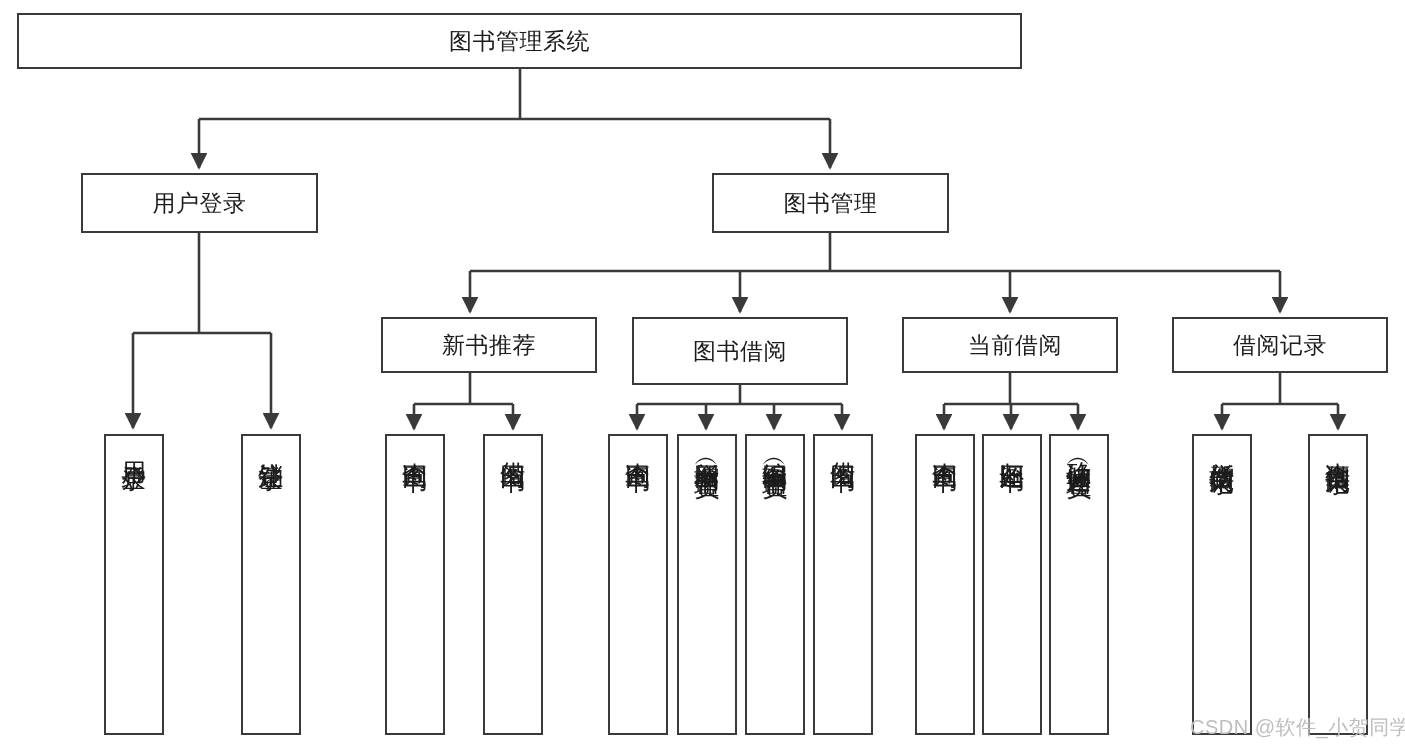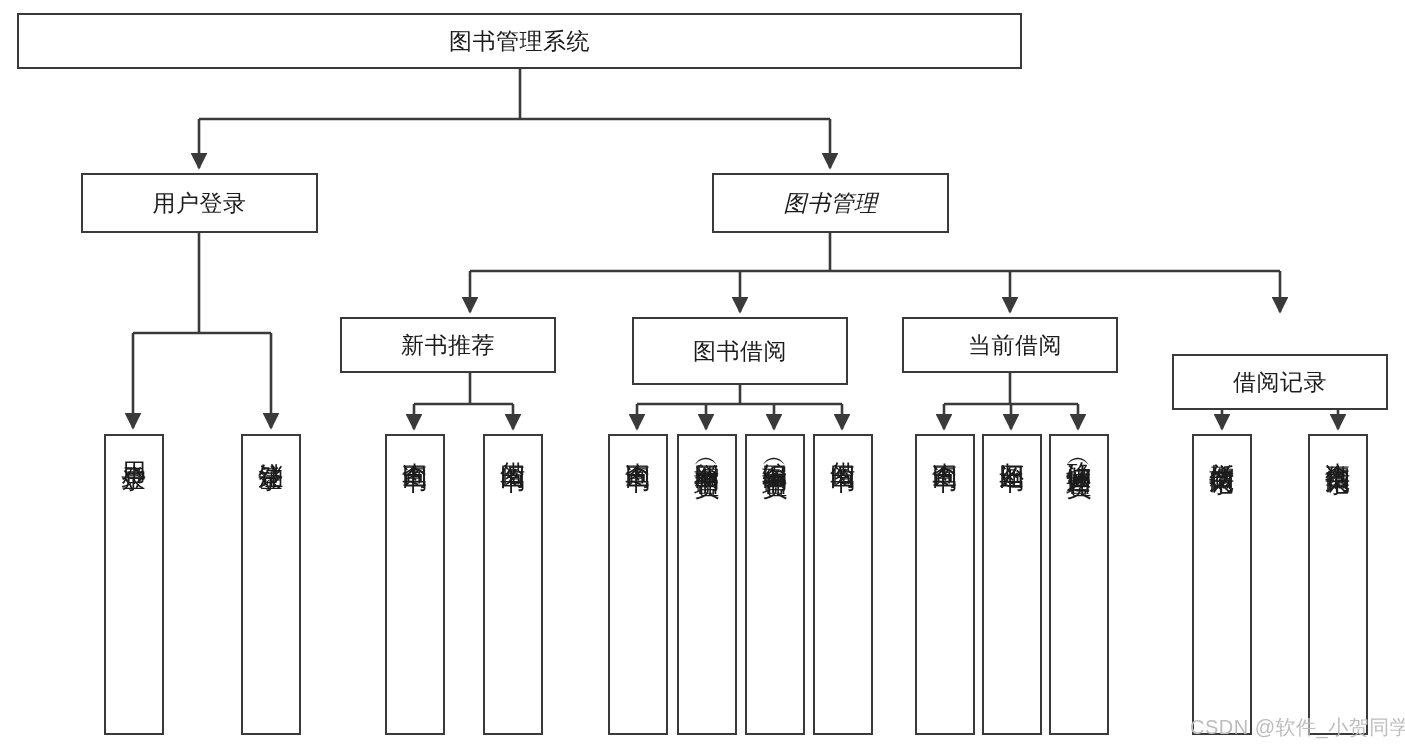--- a/index.html
+++ b/index.html
@@ -124,34 +124,34 @@
     </g>
   </svg>
 
   <div class="node horizontal" style="left:17px; top:13px; width:1005px; height:56px;">
     <span class="label">图书管理系统</span>
   </div>
 
   <div class="node horizontal" style="left:81px; top:173px; width:237px; height:60px;">
     <span class="label">用户登录</span>
   </div>
-  <div class="node horizontal" style="left:712px; top:173px; width:237px; height:60px;font-style:italic;">
+  <div class="node horizontal" style="left:712px; top:173px; width:237px; height:60px;">
     <span class="label">图书管理</span>
   </div>
 
-  <div class="node horizontal" style="left:340px; top:317px; width:216px; height:56px;">
+  <div class="node horizontal" style="left:381px; top:317px; width:216px; height:56px;">
     <span class="label">新书推荐</span>
   </div>
   <div class="node horizontal" style="left:632px; top:317px; width:216px; height:68px;">
     <span class="label">图书借阅</span>
   </div>
   <div class="node horizontal" style="left:902px; top:317px; width:216px; height:56px;padding-left:10px;">
     <span class="label">当前借阅</span>
   </div>
-  <div class="node horizontal" style="left:1172px; top:317px; width:216px; height:56px;margin-top:37px;">
+  <div class="node horizontal" style="left:1172px; top:317px; width:216px; height:56px;">
     <span class="label">借阅记录</span>
   </div>
 
   <div class="node vertical" style="left:104px; top:434px; width:60px; height:301px;">
     <span class="label">用户登录</span>
   </div>
   <div class="node vertical" style="left:241px; top:434px; width:60px; height:301px;">
     <span class="label">注销登录</span>
   </div>
 

